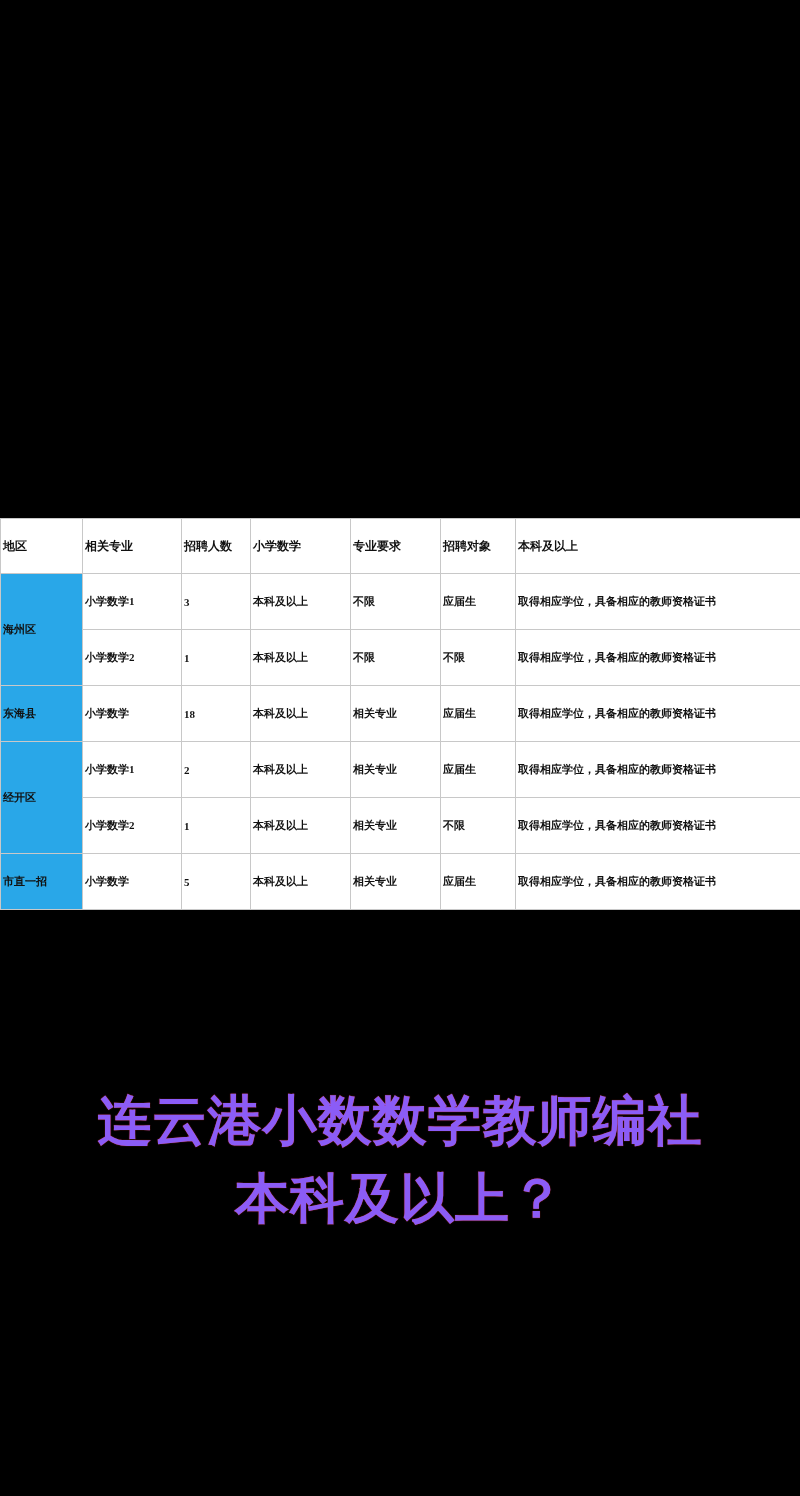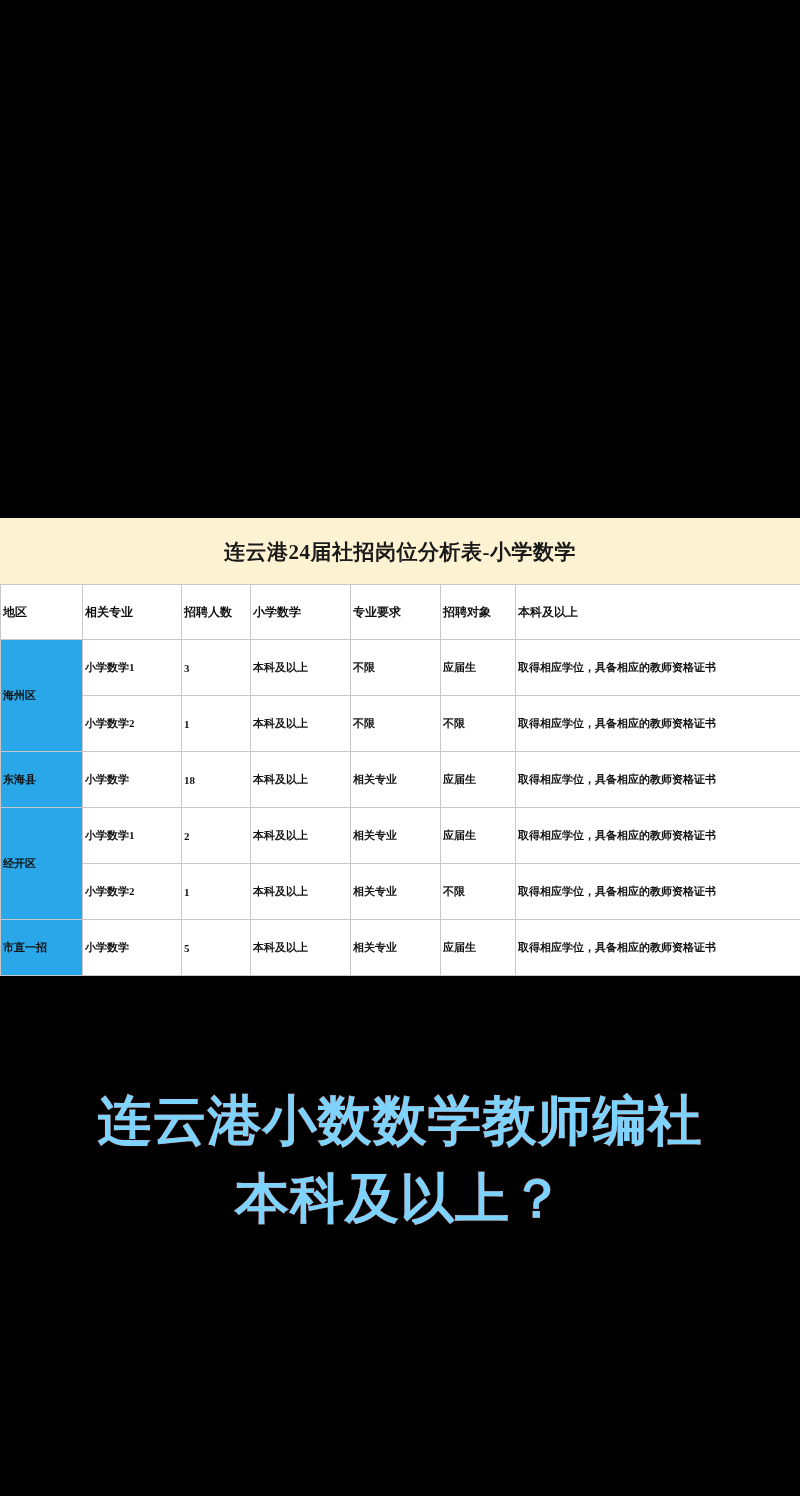--- a/index.html
+++ b/index.html
@@ -71,35 +71,34 @@
   .col-target  { width: 75px; }
   .col-notes   { width: 285px; }
 
   
   #caption {
     position: absolute;
     left: 0;
     top: 1082px;
     width: 800px;
     text-align: center;
-    color: #7dd3fc;
+    color: #8b5cf6;
     font-weight: bold;
     font-size: 54px;
     line-height: 78px;
     letter-spacing: 1px;
     font-family: "DejaVu Sans", "Liberation Sans", sans-serif;
     text-shadow: 0 0 1px #f0392b;
   }
   #caption .line { display: block; }
 </style>
 </head>
 <body>
 
 <div id="table-card">
-  <div id="table-title">连云港24届社招岗位分析表-小学数学</div>
 
   <table class="analysis">
     <colgroup>
       <col class="col-region">
         <col class="col-subject">
         <col class="col-count">
       <col class="col-degree">
         <col class="col-major">
         <col class="col-target">
         <col class="col-notes">

